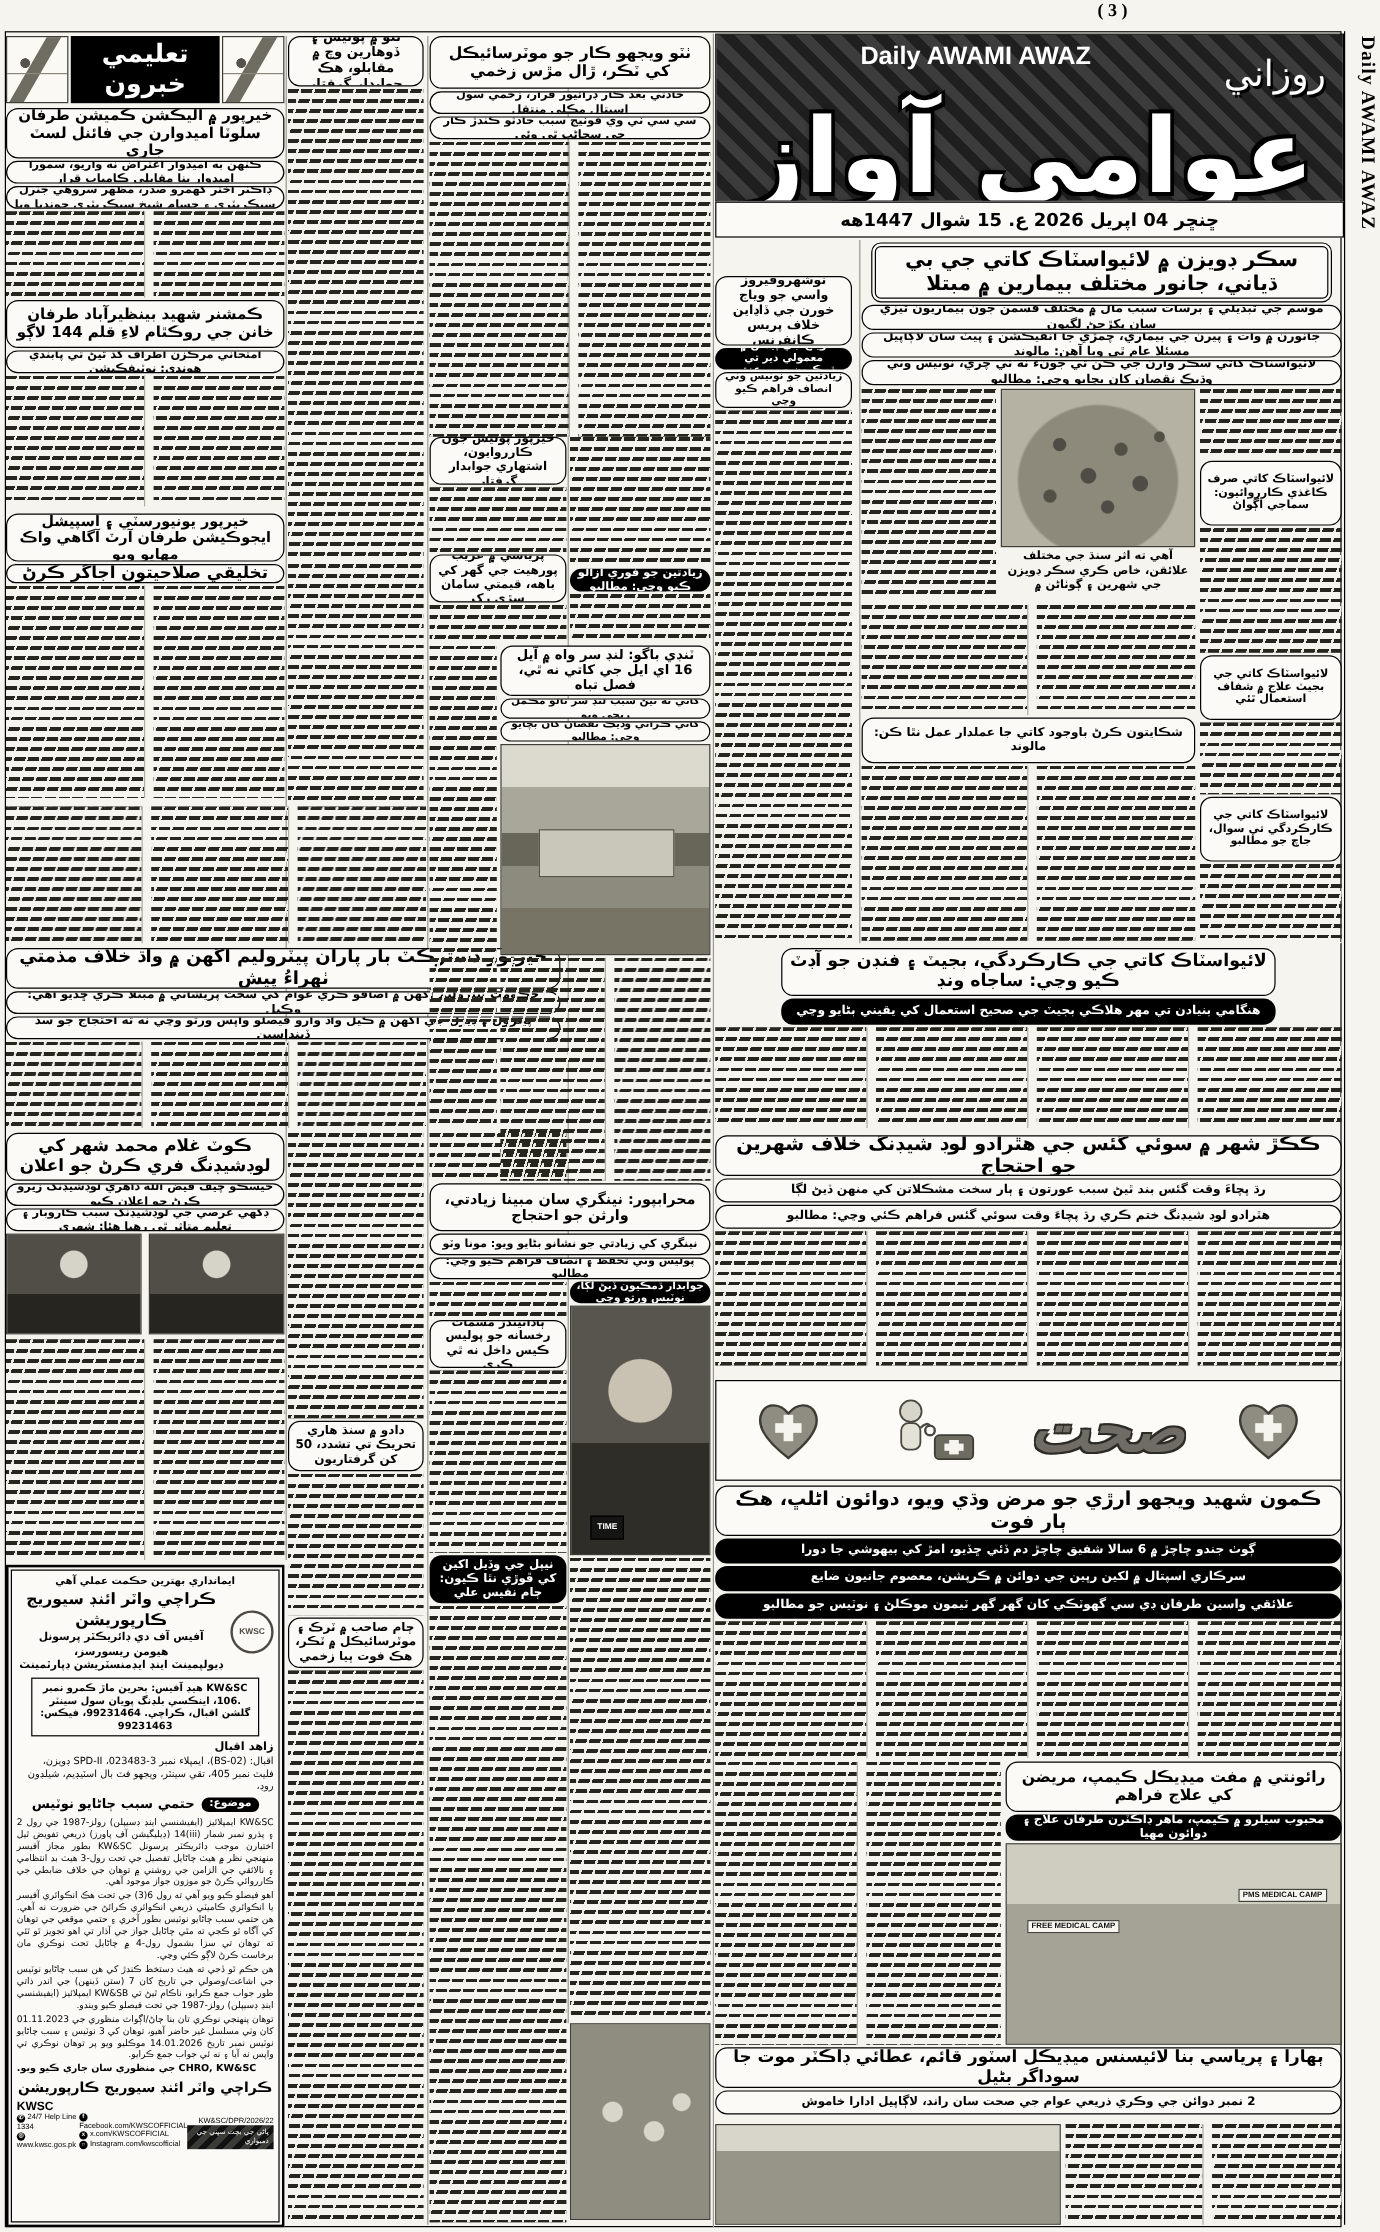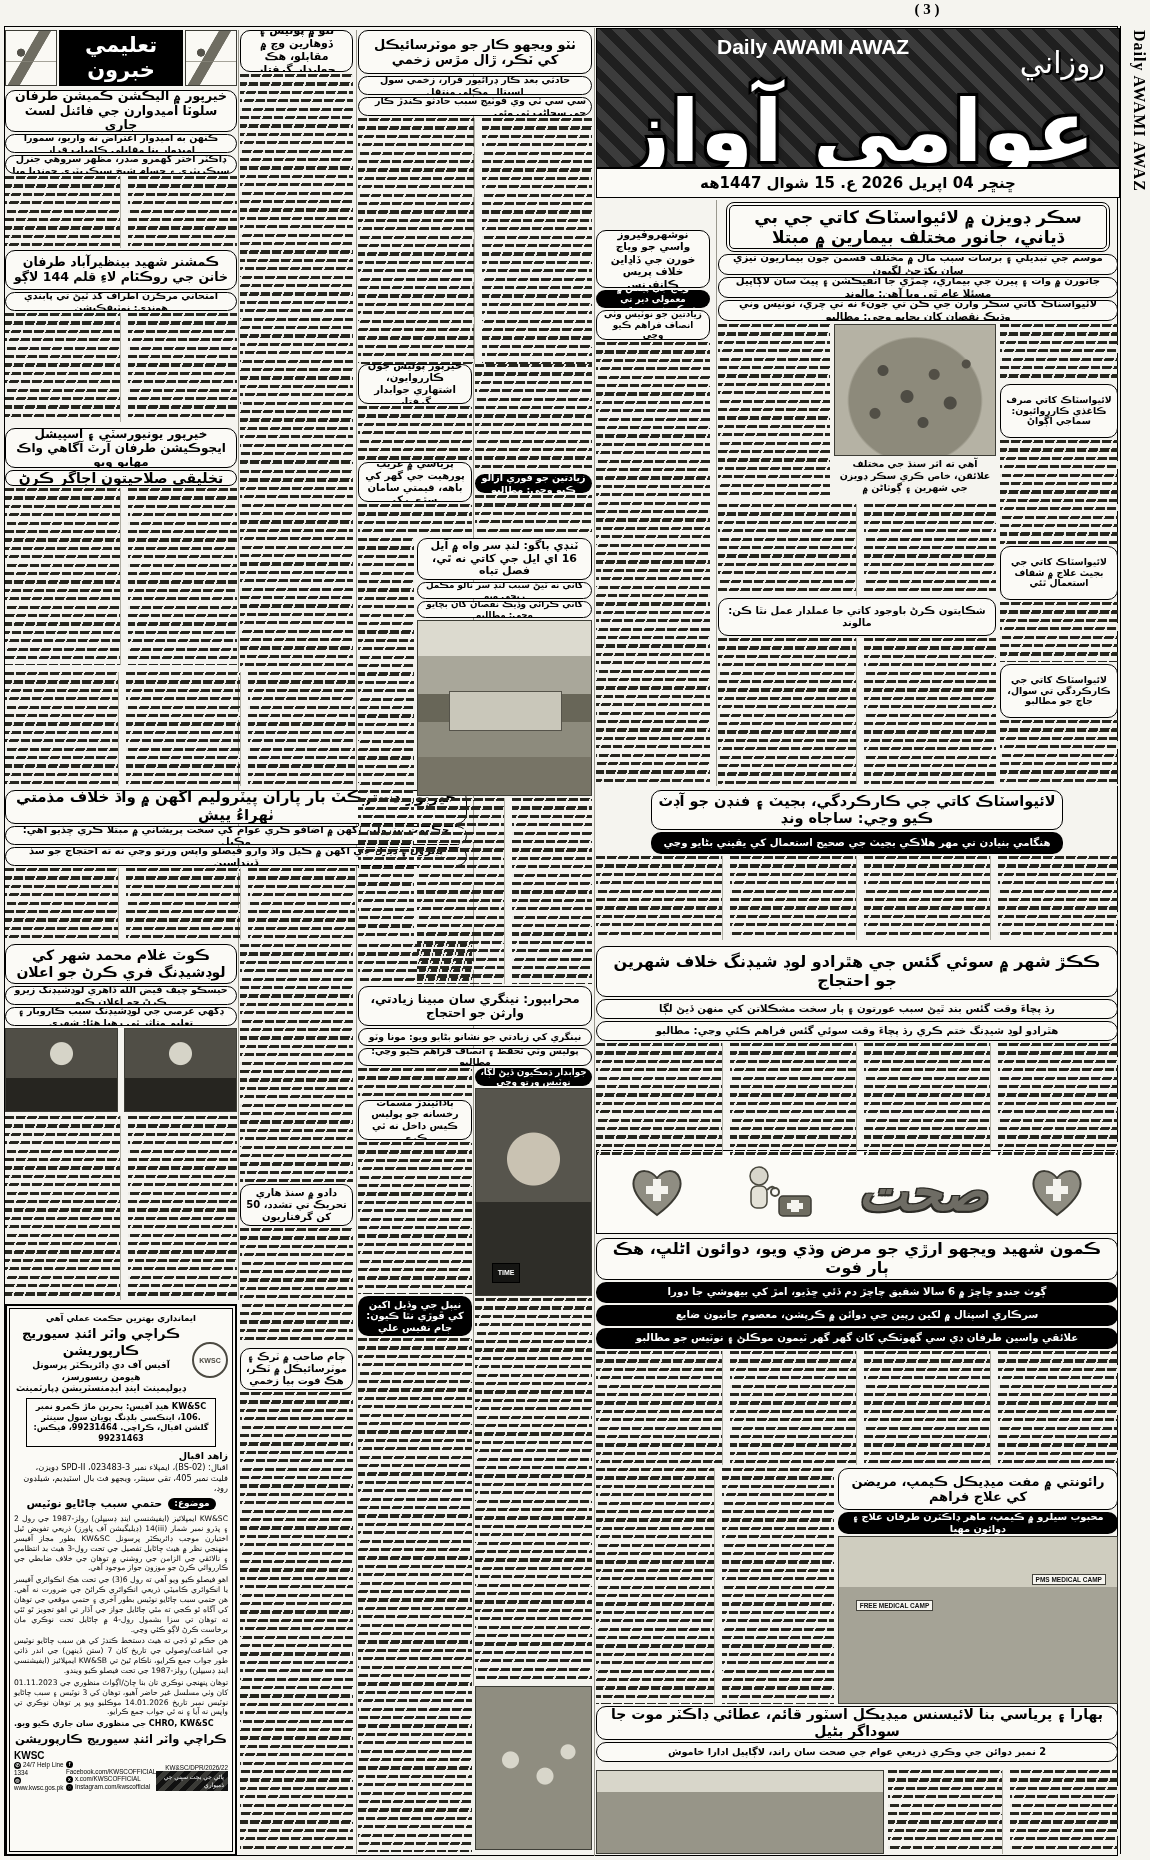--- a/index.html
+++ b/index.html
@@ -289,21 +289,21 @@
         <div class="simcol"></div>
       </div>
       <div class="h box" style="font-size: 10px; height: 42px;">ڄام صاحب ۾ ٽرڪ ۽ موٽرسائيڪل ۾ ٽڪر، هڪ فوت ٻيا زخمي</div>
       <div class="simwrap" style="height: 462px;">
         <div class="simcol"></div>
       </div>
     </div>
     <div class="block" style="left: 358px; top: 30px; width: 234px;">
       <div class="h box" style="font-size: 13px; height: 44px;">ٺٽو ويجهو ڪار جو موٽرسائيڪل کي ٽڪر، ڙال مڙس زخمي</div>
       <div class="h box" style="font-size: 9.5px; height: 19px;">حادثي بعد ڪار ڊرائيور فرار، زخمي سول اسپتال مڪلي منتقل</div>
-      <div class="h box" style="font-size: 9.5px; height: 19px; text-align: right;">سي سي ٽي وي فوٽيج سبب حادثو ڪندڙ ڪار جي سڃاڻپ ٿي وئي</div>
+      <div class="h box" style="font-size: 9.5px; height: 19px;">سي سي ٽي وي فوٽيج سبب حادثو ڪندڙ ڪار جي سڃاڻپ ٿي وئي</div>
       <div class="simwrap" style="height: 246px;">
         <div class="simcol"></div>
         <div class="simcol"></div>
       </div>
     </div>
     <div class="block" style="left: 358px; top: 364px; width: 114px;">
       <div class="h box" style="font-size: 10px; height: 40px;">خيرپور پوليس جون ڪارروايون، اشتهاري جوابدار گرفتار</div>
       <div class="simwrap" style="height: 54px;">
         <div class="simcol"></div>
       </div>
@@ -424,21 +424,21 @@
       <div class="h box" style="font-size: 14.5px; height: 40px; width: 412px;">لائيواسٽاڪ کاتي جي ڪارڪردگي، بجيٽ ۽ فنڊن جو آڊٽ ڪيو وڃي: ساجاه ونڊ</div>
       <div class="h bar" style="font-size: 10.2px; height: 22px; width: 412px;">هنگامي بنيادن تي مهر هلاڪي بجيٽ جي صحيح استعمال کي يقيني بڻايو وڃي</div>
       <div class="simwrap" style="height: 84px;">
         <div class="simcol"></div>
         <div class="simcol"></div>
         <div class="simcol"></div>
         <div class="simcol"></div>
       </div>
     </div>
     <div class="block" style="left: 596px; top: 946px; width: 522px;">
-      <div class="h box" style="font-size: 16px; height: 51px;">ڪڪڙ شهر ۾ سوئي گئس جي هٿرادو لوڊ شيڊنگ خلاف شهرين جو احتجاج</div>
+      <div class="h box" style="font-size: 16px; height: 34px;">ڪڪڙ شهر ۾ سوئي گئس جي هٿرادو لوڊ شيڊنگ خلاف شهرين جو احتجاج</div>
       <div class="h box" style="font-size: 10.2px; height: 20px;">رڌ پچاءَ وقت گئس بند ٿيڻ سبب عورتون ۽ ٻار سخت مشڪلاتن کي منهن ڏيڻ لڳا</div>
       <div class="h box" style="font-size: 10.2px; height: 20px;">هٿرادو لوڊ شيڊنگ ختم ڪري رڌ پچاءَ وقت سوئي گئس فراهم ڪئي وڃي: مطالبو</div>
       <div class="simwrap" style="height: 112px;">
         <div class="simcol"></div>
         <div class="simcol"></div>
         <div class="simcol"></div>
         <div class="simcol"></div>
       </div>
     </div>
     <div class="block" style="left: 596px; top: 1238px; width: 522px;">

